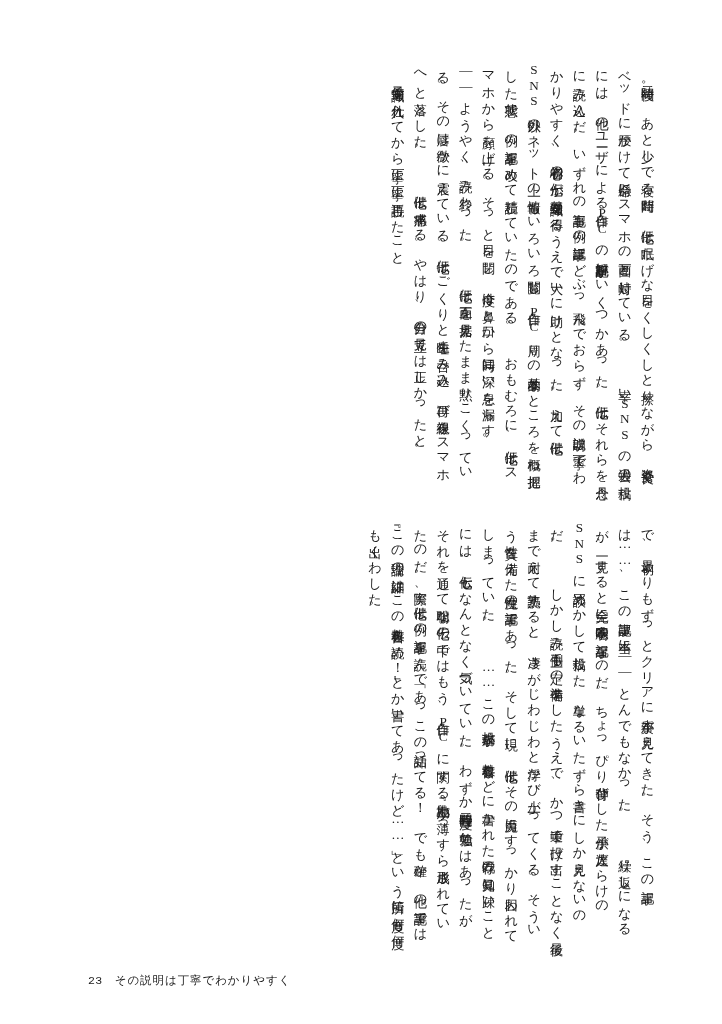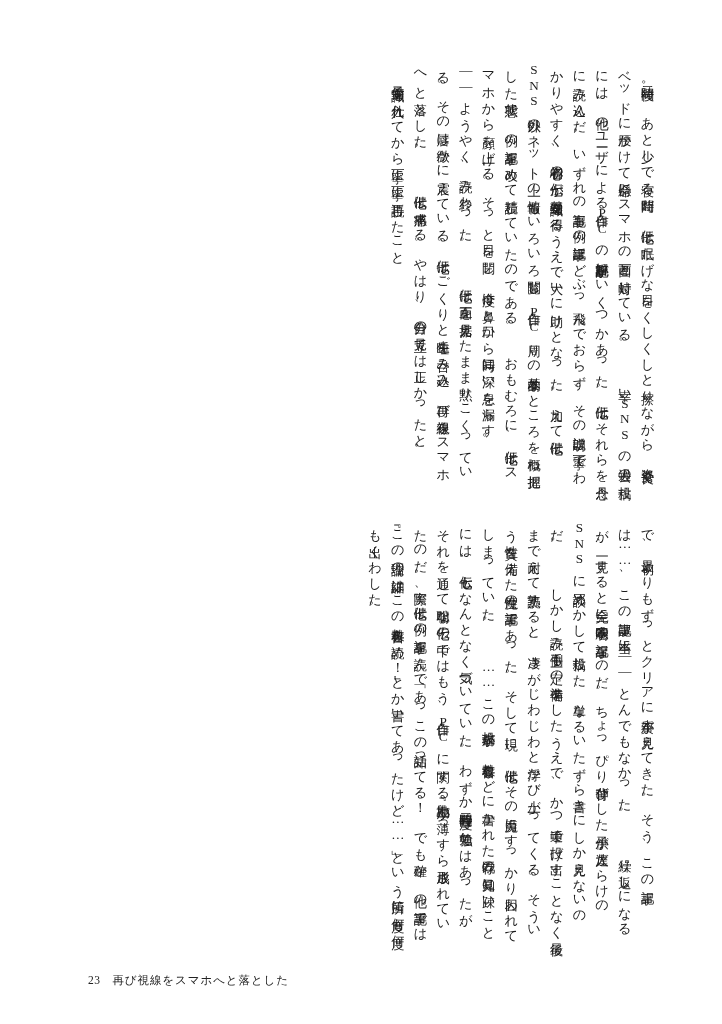--- a/index.html
+++ b/index.html
@@ -61,21 +61,21 @@
   }
 
   
   .footer {
     position: absolute;
     left: 88px;
     bottom: 36px;
     display: flex;
     align-items: baseline;
     gap: 12px;
-    font-family: Liberation Serif, serif;
+    font-family: Liberation Mono, monospace;
   }
   .folio {
     font-size: 11.5px;
     color: #222;
     letter-spacing: 0.04em;
   }
   .running-title {
     font-size: 11.5px;
     color: #222;
     letter-spacing: 0.08em;
@@ -99,16 +99,16 @@
 
   <div class="vblock" id="block-lower">
     <p>で、最初よりもずっとクリアに本質が見えてきた。そう、この記事は……、この記事は本当に——とんでもなかった。
 　繰り返しになるが、一見すると完全に意味不明の記事なのだ。ちょっぴり背伸びした子供が達人だらけのSNSに冗談めかして投稿した、単なるいたずら書きにしか見えないのだ。
 　しかし読み手側も一定の準備をしたうえで、かつ途中で投げ出すことなく最後まで耐えて熟読すると、凄さがじわじわと浮かび上がってくる。そういう性質を備えた魔性の記事であった。そして現に、伝七はその魔力にすっかり囚われてしまっていた。
 　……この投稿者が、教科書などに書かれた既存の知見に疎いことには、伝七もなんとなく気づいていた。わずか二時間程度の『勉強』ではあったが、それを通して聡明な伝七の中ではもう、自作PCに関する『土地勘』が薄っすら形成されていたのだ。実際、伝七は例の記事を読んで「あっこの話知ってる！ でも確か、他の記事では『この理論の詳細はこの教科書を読め！』とか書いてあったけど……」という箇所に何度も何度も出くわした。</p>
   </div>
 
   <div class="footer">
     <span class="folio">23</span>
-    <span class="running-title">再び視線をスマホへと落とした</span>
+    <span class="running-title">その説明は丁寧でわかりやすく</span>
   </div>
 
 </div>
 
 </body></html>

